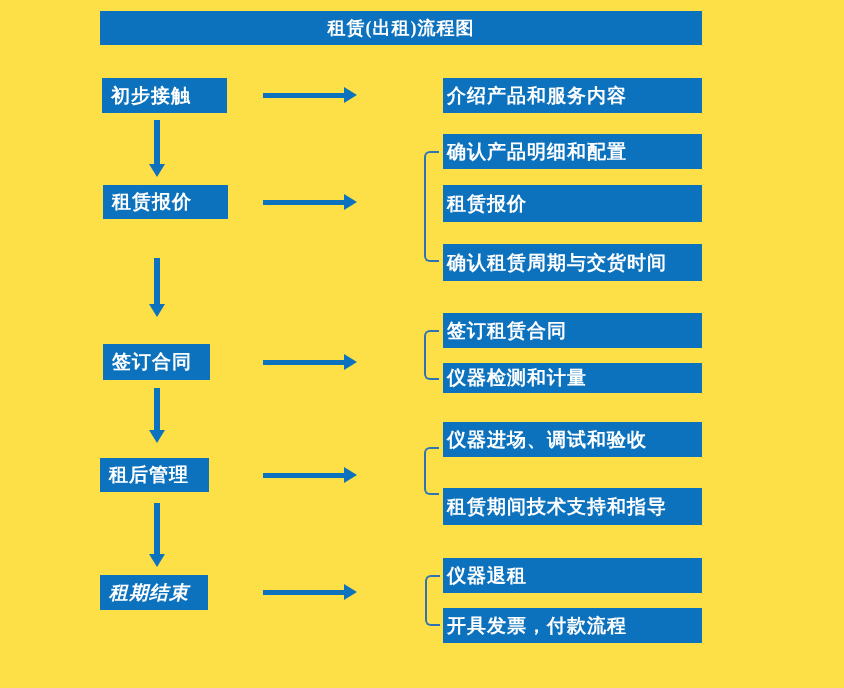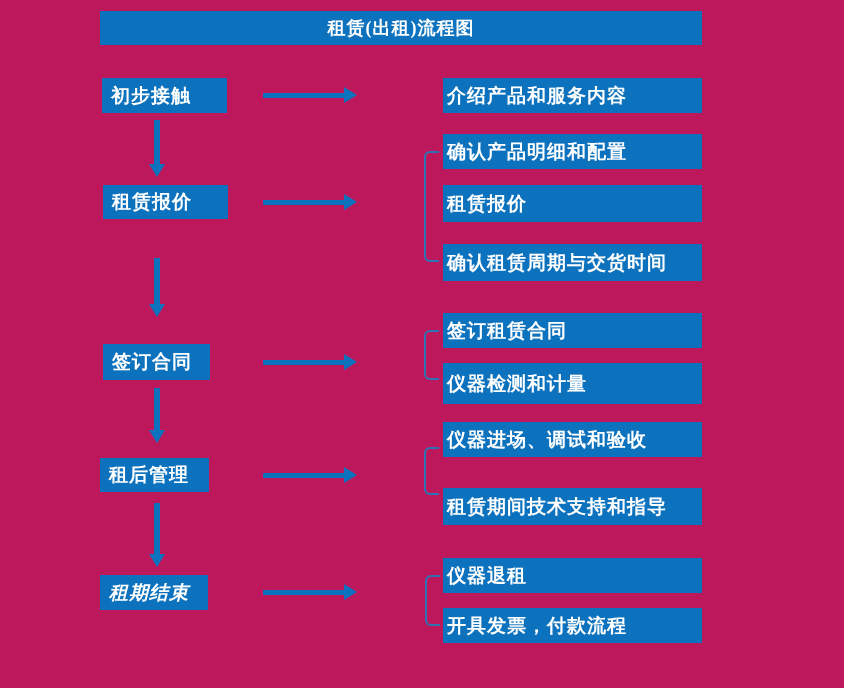--- a/index.html
+++ b/index.html
@@ -2,21 +2,21 @@
 <html style="--blue: #0D72BD; --bracket: #2E74B5; --text-on-blue: #FFFFFF;"><head>
 <meta charset="utf-8">
 <style>
   :root{
     --blue:#0D72BD;
     --bracket:#2E74B5;
     --text-on-blue:#FFFFFF;
   }
   html,body{margin:0;padding:0;background:#FFFFFF;}
   .canvas{
-    position:relative;width:844px;height:688px;background:#be185d;overflow:hidden;
+    position:relative;width:844px;height:688px;background:#fde047;overflow:hidden;
     font-family:"Liberation Serif","DejaVu Serif",serif;
   }
   .titlebar{
     position:absolute;left:100px;top:11px;width:602px;height:34px;
     background:var(--blue);color:var(--text-on-blue);
     font-size:18px;font-weight:bold;letter-spacing:1px;
     display:flex;align-items:center;justify-content:center;
   }
   .box{
     position:absolute;background:var(--blue);color:var(--text-on-blue);
@@ -96,21 +96,21 @@
   <div class="bracket" style="left:424px;top:447px;height:48px;"></div>
   <div class="bracket" style="left:425px;top:575px;height:51px;"></div>
 
   <div class="box output" style="top:78px;height:35px;">介绍产品和服务内容</div>
 
   <div class="box output" style="top:134px;height:35px;">确认产品明细和配置</div>
   <div class="box output" style="top:185px;height:37px;">租赁报价</div>
   <div class="box output" style="top:244px;height:37px;">确认租赁周期与交货时间</div>
 
   <div class="box output" style="top:313px;height:35px;">签订租赁合同</div>
-  <div class="box output" style="top:363px;height:41px;">仪器检测和计量</div>
+  <div class="box output" style="top:363px;height:30px;">仪器检测和计量</div>
 
   <div class="box output" style="top:422px;height:35px;">仪器进场、调试和验收</div>
   <div class="box output" style="top:488px;height:37px;">租赁期间技术支持和指导</div>
 
   <div class="box output" style="top:558px;height:35px;">仪器退租</div>
   <div class="box output" style="top:608px;height:35px;">开具发票，付款流程</div>
 
 </div>
 
 </body></html>

